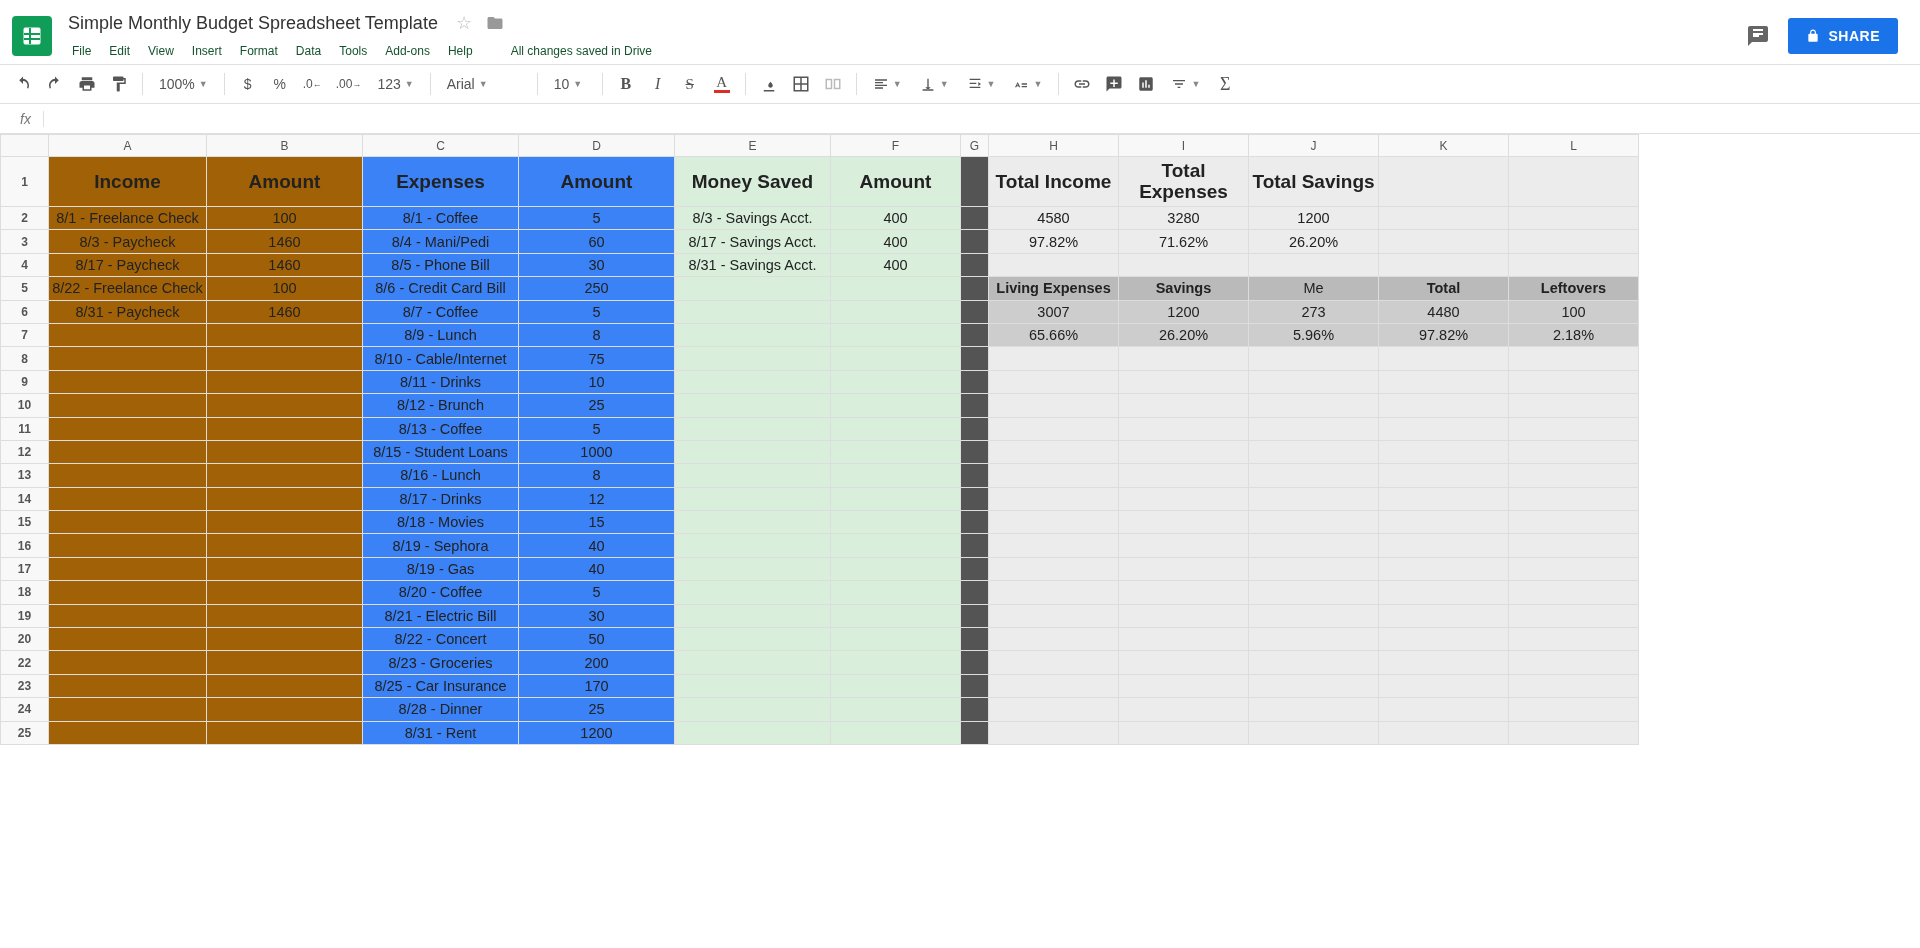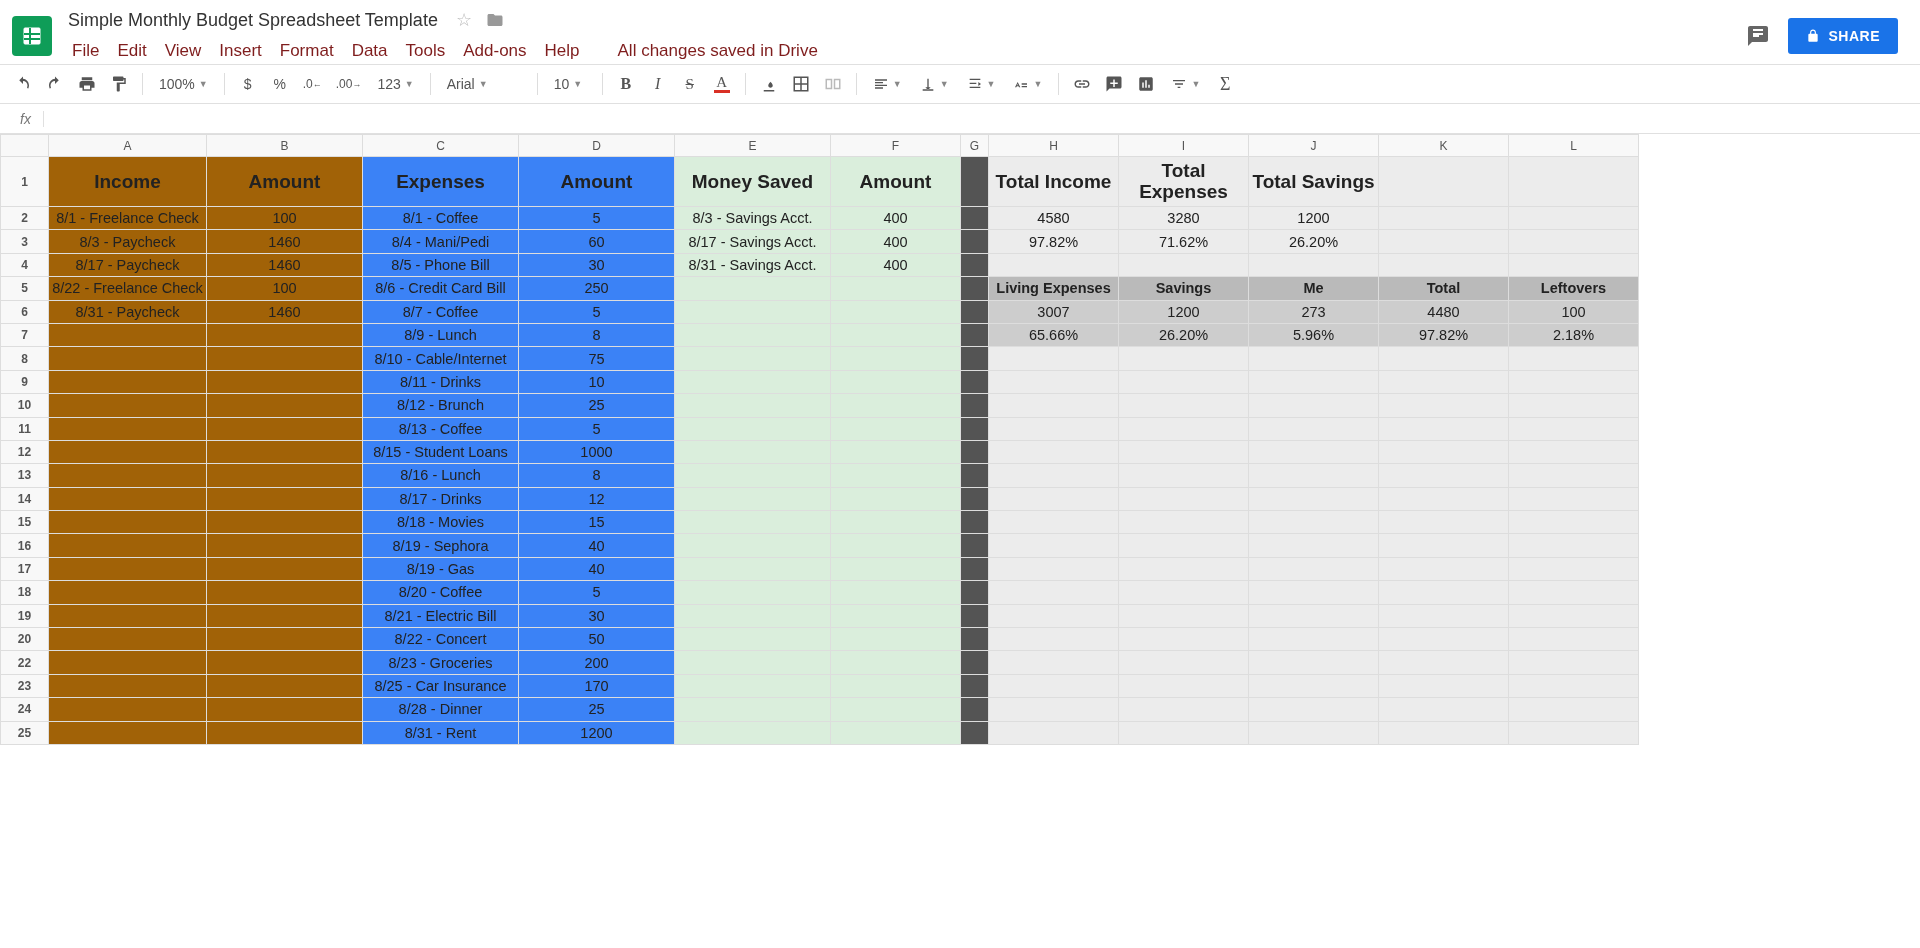--- a/index.html
+++ b/index.html
@@ -7,21 +7,21 @@
 
 
 .titlebar { display: flex; align-items: center; padding: 8px 12px 0 12px; height: 64px; }
 .doc-icon { width: 40px; height: 40px; background: #0f9d58; border-radius: 4px; display: flex; align-items: center; justify-content: center; margin-right: 12px; }
 .doc-icon svg { width: 24px; height: 24px; }
 .title-block { flex: 1; }
 .doc-title-row { display: flex; align-items: center; gap: 14px; }
 .doc-title { font-size: 18px; color: #333; padding: 2px 4px; }
 .star-icon, .folder-icon { color: #bbb; font-size: 18px; cursor: pointer; }
 .menubar { display: flex; gap: 2px; margin-top: 4px; align-items: center; }
-.menubar span { padding: 4px 8px; font-size: 17px; color: #7f1d1d; cursor: pointer; }
+.menubar span { padding: 4px 8px; font-size: 12px; color: #14532d; cursor: pointer; }
 .save-status { color: #777; font-size: 14px; margin-left: 20px; }
 .titlebar-right { display: flex; align-items: center; gap: 18px; margin-right: 10px; }
 .comment-btn { color: #666; font-size: 22px; cursor: pointer; }
 .share-btn { background: #1a73e8; color: #fff; font-weight: bold; font-size: 14px; padding: 10px 18px; border-radius: 3px; letter-spacing: 0.5px; display: flex; align-items: center; gap: 8px; cursor: pointer; }
 .share-btn .lock { font-size: 14px; }
 
 
 .toolbar { height: 40px; border-top: 1px solid #e0e0e0; border-bottom: 1px solid #e0e0e0; display: flex; align-items: center; padding: 0 8px; gap: 2px; }
 .tbbtn { min-width: 30px; height: 28px; display: flex; align-items: center; justify-content: center; color: #555; cursor: pointer; padding: 0 6px; font-size: 14px; }
 .tbsep { width: 1px; height: 22px; background: #ddd; margin: 0 6px; }
@@ -329,21 +329,21 @@
           <th class="rowhdr">5</th>
           <td class="bg-blue">8/22 - Freelance Check</td>
           <td class="bg-blue">100</td>
           <td class="bg-pink">8/6 - Credit Card Bill</td>
           <td class="bg-pink">250</td>
           <td class="bg-green"></td>
           <td class="bg-green"></td>
           <td class="bg-dark"></td>
           <td class="bg-grey2" style="font-weight: bold;">Living Expenses</td>
           <td class="bg-grey2" style="font-weight: bold;">Savings</td>
-          <td class="bg-grey2" style="font-weight: bold; margin-top: 24px;">Me</td>
+          <td class="bg-grey2" style="font-weight: normal; margin-top: 24px;">Me</td>
           <td class="bg-grey2" style="font-weight: bold;">Total</td>
           <td class="bg-grey2" style="font-weight: bold;">Leftovers</td>
         </tr>
         <tr>
           <th class="rowhdr">6</th>
           <td class="bg-blue">8/31 - Paycheck</td>
           <td class="bg-blue">1460</td>
           <td class="bg-pink">8/7 - Coffee</td>
           <td class="bg-pink">5</td>
           <td class="bg-green"></td>

